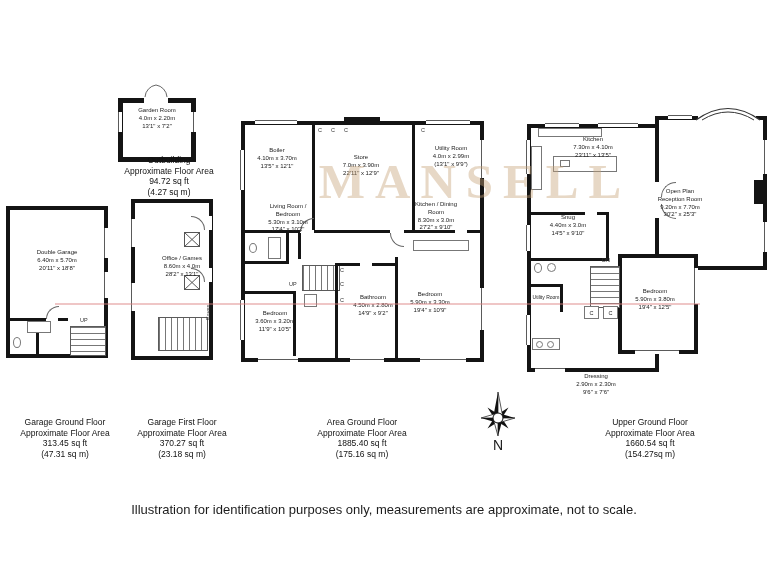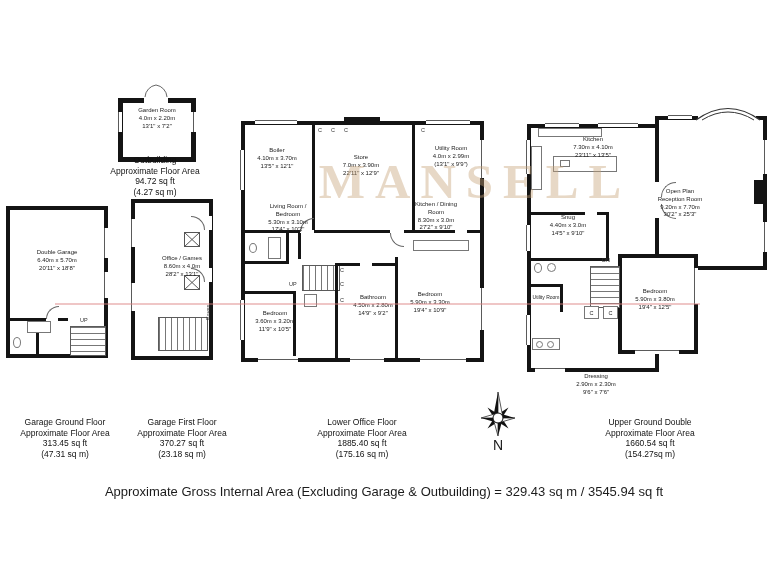--- a/index.html
+++ b/index.html
@@ -40,21 +40,21 @@
     <path d="M1,15 A13,13 0 0 1 12,3" fill="none" stroke="#666" stroke-width="1"></path>
     <path d="M23,15 A13,13 0 0 0 12,3" fill="none" stroke="#666" stroke-width="1"></path>
   </svg>
   <div class="win-v" style="left:115px;top:112px;height:20px;"></div>
   <div class="win-v" style="left:190px;top:112px;height:20px;"></div>
   <div class="rlabel" style="left:122px;top:107px;width:70px;">
     <div>Garden Room</div>
     <div>4.0m x 2.20m</div>
     <div>13'1" x 7'2"</div>
   </div>
-  <div class="caption" style="left:96px;top:155px;width:118px;">
+  <div class="caption" style="left:110px;top:155px;width:118px;">
     <div>Outbuilding</div>
     <div>Approximate Floor Area</div>
     <div>94.72 sq ft</div>
     <div>(4.27 sq m)</div>
   </div>
 
   <div class="wallbox" style="left:6px;top:206px;width:102px;height:152px;"></div>
   <div class="win-v" style="left:101px;top:228px;height:30px;"></div>
   <div class="win-v" style="left:101px;top:272px;height:26px;"></div>
   <div class="wall" style="left:10px;top:318px;width:58px;height:3px;"></div>
@@ -185,21 +185,21 @@
     <div>Bathroom</div>
     <div>4.50m x 2.80m</div>
     <div>14'9" x 9'2"</div>
   </div>
   <div class="rlabel" style="left:398px;top:291px;width:64px;">
     <div>Bedroom</div>
     <div>5.90m x 3.30m</div>
     <div>19'4" x 10'9"</div>
   </div>
   <div class="caption" style="left:301px;top:417px;width:122px;">
-    <div>Lower Office Floor</div>
+    <div>Area Ground Floor</div>
     <div>Approximate Floor Area</div>
     <div>1885.40 sq ft</div>
     <div>(175.16 sq m)</div>
   </div>
 
   <div class="wallbox" style="left:527px;top:124px;width:132px;height:248px;"></div>
   <div class="wallbox" style="left:655px;top:116px;width:112px;height:154px;"></div>
   <div class="wallbox" style="left:618px;top:254px;width:80px;height:100px;"></div>
   <div class="gap" style="left:653px;top:182px;width:8px;height:36px;"></div>
   <div class="arc" style="left:661px;top:182px;width:14px;height:14px;border-top:1px solid #666;border-left:1px solid #666;border-top-left-radius:100%;"></div>
@@ -263,21 +263,21 @@
   </div>
   <div class="rlabel" style="left:528px;top:294px;width:36px;font-size:5px;">
     <div>Utility Room</div>
   </div>
   <div class="rlabel" style="left:558px;top:373px;width:76px;">
     <div>Dressing</div>
     <div>2.90m x 2.30m</div>
     <div>9'6" x 7'6"</div>
   </div>
   <div class="caption" style="left:589px;top:417px;width:122px;">
-    <div>Upper Ground Double</div>
+    <div>Upper Ground Floor</div>
     <div>Approximate Floor Area</div>
     <div>1660.54 sq ft</div>
     <div>(154.27sq m)</div>
   </div>
 
   <svg class="abs" style="left:475px;top:392px;" width="46" height="46" viewBox="0 0 46 46">
     <polygon points="24,21.5 33.5,15.5 27.5,25" fill="#111"></polygon>
     <polygon points="27.5,27 33.5,36.5 24,30.5" fill="#111"></polygon>
     <polygon points="22,30.5 12.5,36.5 18.5,27" fill="#111"></polygon>
     <polygon points="18.5,25 12.5,15.5 22,21.5" fill="#111"></polygon>
@@ -289,15 +289,15 @@
     <polygon points="23,44 18,26 23,26" fill="#fff" stroke="#111" stroke-width="0.7"></polygon>
     <polygon points="6,26 23,31 23,26" fill="#111"></polygon>
     <polygon points="6,26 23,21 23,26" fill="#fff" stroke="#111" stroke-width="0.7"></polygon>
     <circle cx="23" cy="26" r="5" fill="#fff" stroke="#111" stroke-width="1"></circle>
   </svg>
   <div class="abs" style="left:475px;top:437px;width:46px;text-align:center;font-size:14px;">N</div>
 
   <div class="wm wm-tan" style="left:225px;top:153px;width:500px;font-size:49px;letter-spacing:10px;">MANSELL</div>
   <div class="wm-rule" style="left:55px;top:303px;width:645px;"></div>
 
-  <div class="footer-line" style="top:484px;">Approximate Gross Internal Area (Excluding Garage &amp; Outbuilding) = 329.43 sq m / 3545.94 sq ft</div>
+  <div class="footer-line" style="top:502px;">Illustration for identification purposes only, measurements are approximate, not to scale.</div>
 
 </div>
 
 </body></html>

